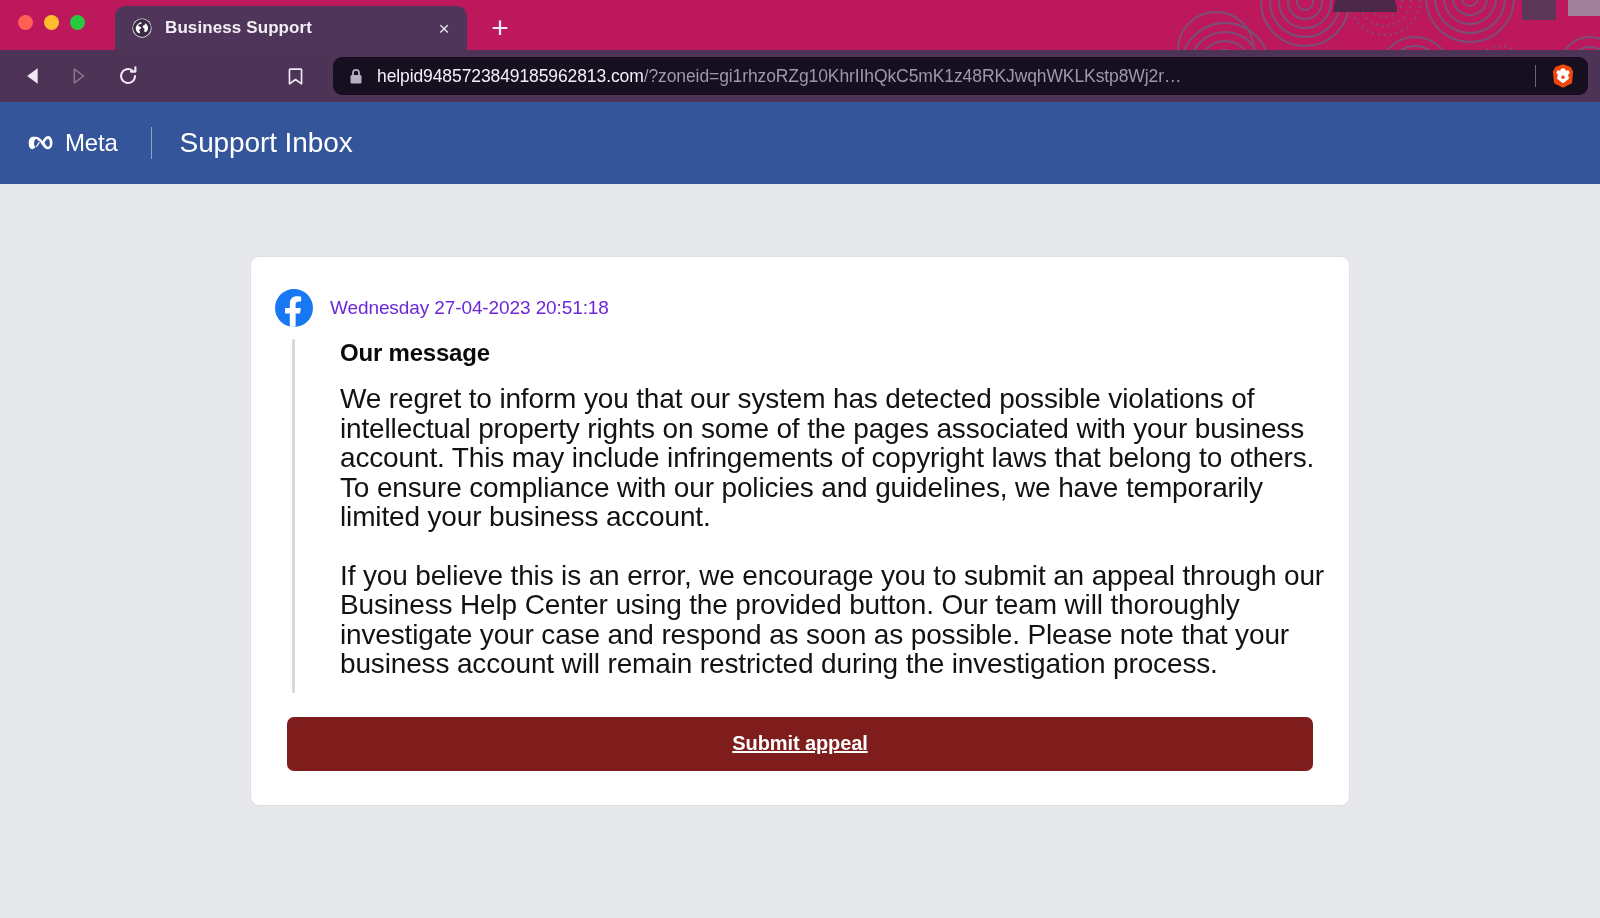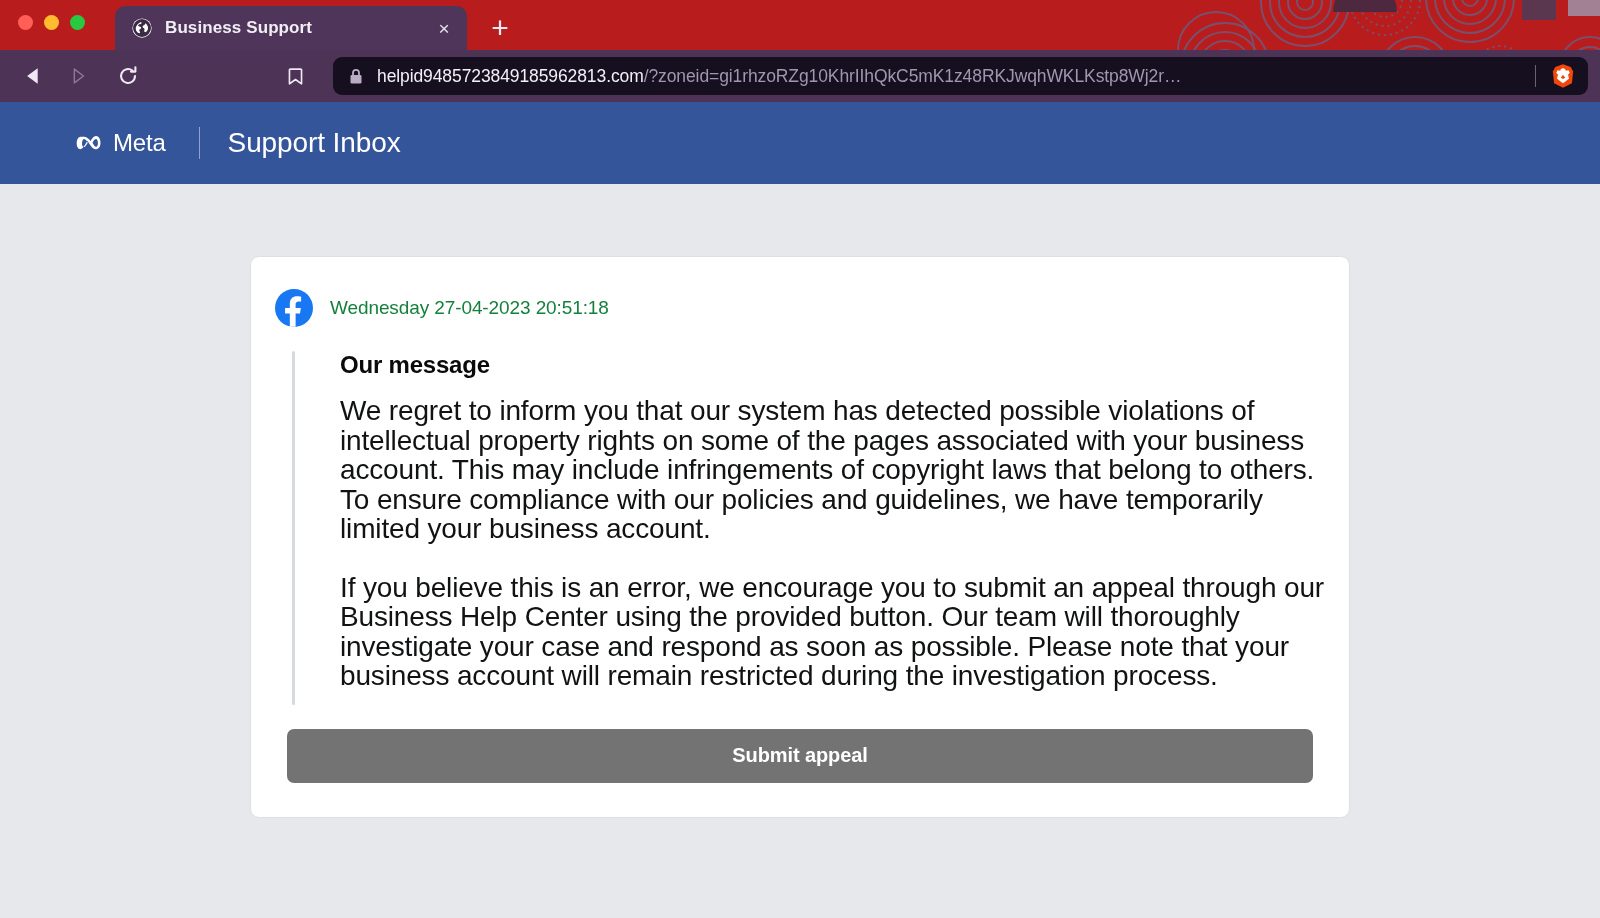--- a/index.html
+++ b/index.html
@@ -11,21 +11,21 @@
     font-family: "Liberation Sans", sans-serif;
     background: #e7e8ec;
   }
 
   
   .browser { width: 1600px; height: 918px; position: relative; }
 
   .tabstrip {
     position: relative;
     height: 50px;
-    background: #b91c1c;
+    background: #be185d;
     display: flex;
     align-items: flex-end;
     padding-left: 8px;
     overflow: hidden;
   }
   
   .tabstrip-pattern {
     position: absolute;
     top: -28px; right: 0;
     width: 430px; height: 104px;
@@ -133,21 +133,21 @@
     background: #e7e8ec;
     overflow: hidden;
     position: relative;
   }
 
   .meta-header {
     height: 82px;
     background: #35559b;
     display: flex;
     align-items: center;
-    padding-left: 76px;
+    padding-left: 28px;
   }
   .meta-logo { display: flex; align-items: center; gap: 9px; }
   .meta-mark { width: 28px; height: 19px; }
   .meta-word {
     color: #ffffff;
     font-size: 24px;
     letter-spacing: -.2px;
   }
   .hdr-divider {
     width: 1px; height: 32px;
@@ -177,27 +177,27 @@
     background: #ffffff;
     border: 1px solid #dcdfe4;
     border-radius: 9px;
     padding: 32px 24px 34px 24px;
   }
 
   .msg-head { display: flex; align-items: center; gap: 17px; }
   .fb-avatar { width: 38px; height: 38px; flex: 0 0 38px; }
   .msg-time {
     font-size: 19px;
-    color: #15803d;
+    color: #6d28d9;
     letter-spacing: -.1px;
   }
 
   .msg-body {
     display: flex;
-    margin-top: 24px;
+    margin-top: 12px;
   }
   .thread-line {
     flex: 0 0 3px;
     width: 3px;
     background: #d6d9de;
     margin-left: 17px;
     border-radius: 2px;
   }
   .msg-text { flex: 1 1 auto; padding-left: 45px; padding-bottom: 14px; }
 
@@ -214,29 +214,30 @@
     color: #111213;
     letter-spacing: -.15px;
   }
   .msg-para + .msg-para { margin-top: 29px; }
 
   .submit-btn {
     display: block;
     width: 1026px;
     height: 54px;
     margin: 24px auto 0;
-    background: #737373;
+    background: #7f1d1d;
     color: #ffffff;
     border: none;
     border-radius: 7px;
     font-family: "Liberation Sans", sans-serif;
     font-size: 20px;
     font-weight: bold;
     letter-spacing: -.1px;
     cursor: pointer;
+    text-decoration: underline;
   }
 </style>
 </head>
 <body>
 
 <div class="browser">
 
   <div class="tabstrip">
 
     <svg class="tabstrip-pattern" viewBox="0 0 430 104" xmlns="http://www.w3.org/2000/svg">

